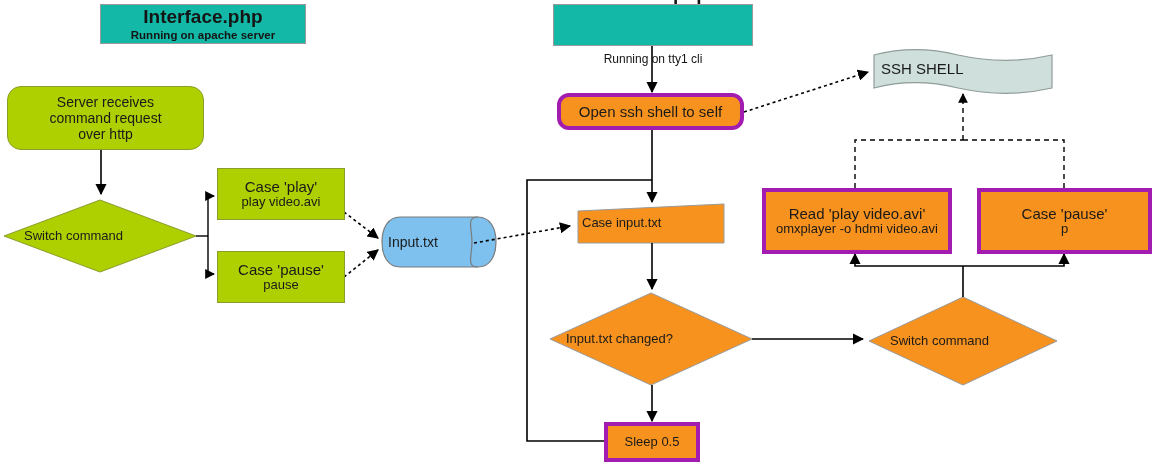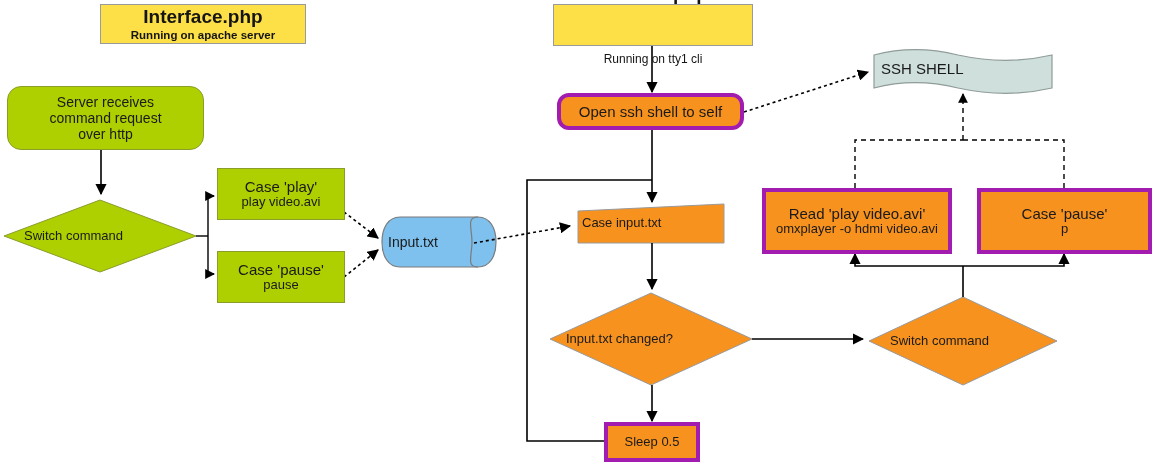--- a/index.html
+++ b/index.html
@@ -5,21 +5,21 @@
   html,body{margin:0;padding:0;background:#ffffff;}
   body{width:1164px;height:465px;position:relative;
        font-family:"Liberation Sans", sans-serif;color:#1a1a1a;overflow:hidden;}
   #canvas{position:absolute;left:0;top:0;width:1164px;height:465px;}
   svg.layer{position:absolute;left:0;top:0;width:1164px;height:465px;pointer-events:none;}
   .node{position:absolute;box-sizing:border-box;display:flex;flex-direction:column;
         align-items:center;justify-content:center;text-align:center;line-height:1.15;}
   .node .t1{display:block;}
   .node .t2{display:block;}
   
-  .banner{border:1px solid #9a9a9a;background:#fde047;}
+  .banner{border:1px solid #9a9a9a;background:#14b8a6;}
   .banner .t1{font-size:19px;font-weight:bold;color:#141414;}
   .banner .t2{font-size:11.5px;font-weight:bold;color:#141414;margin-top:1px;}
   .banner.sub-normal .t2{font-weight:normal;font-size:12px;margin-top:48px;}
   
   .green{background:#AECF00;border:1px solid #8a9e2a;}
   .orange{background:#F7921E;border:4px solid #a21caf;}
   .rounded{border-radius:12px;}
   .rounded-lg{border-radius:14px;}
   .t-15{font-size:15px;}
   .t-14{font-size:14px;}

